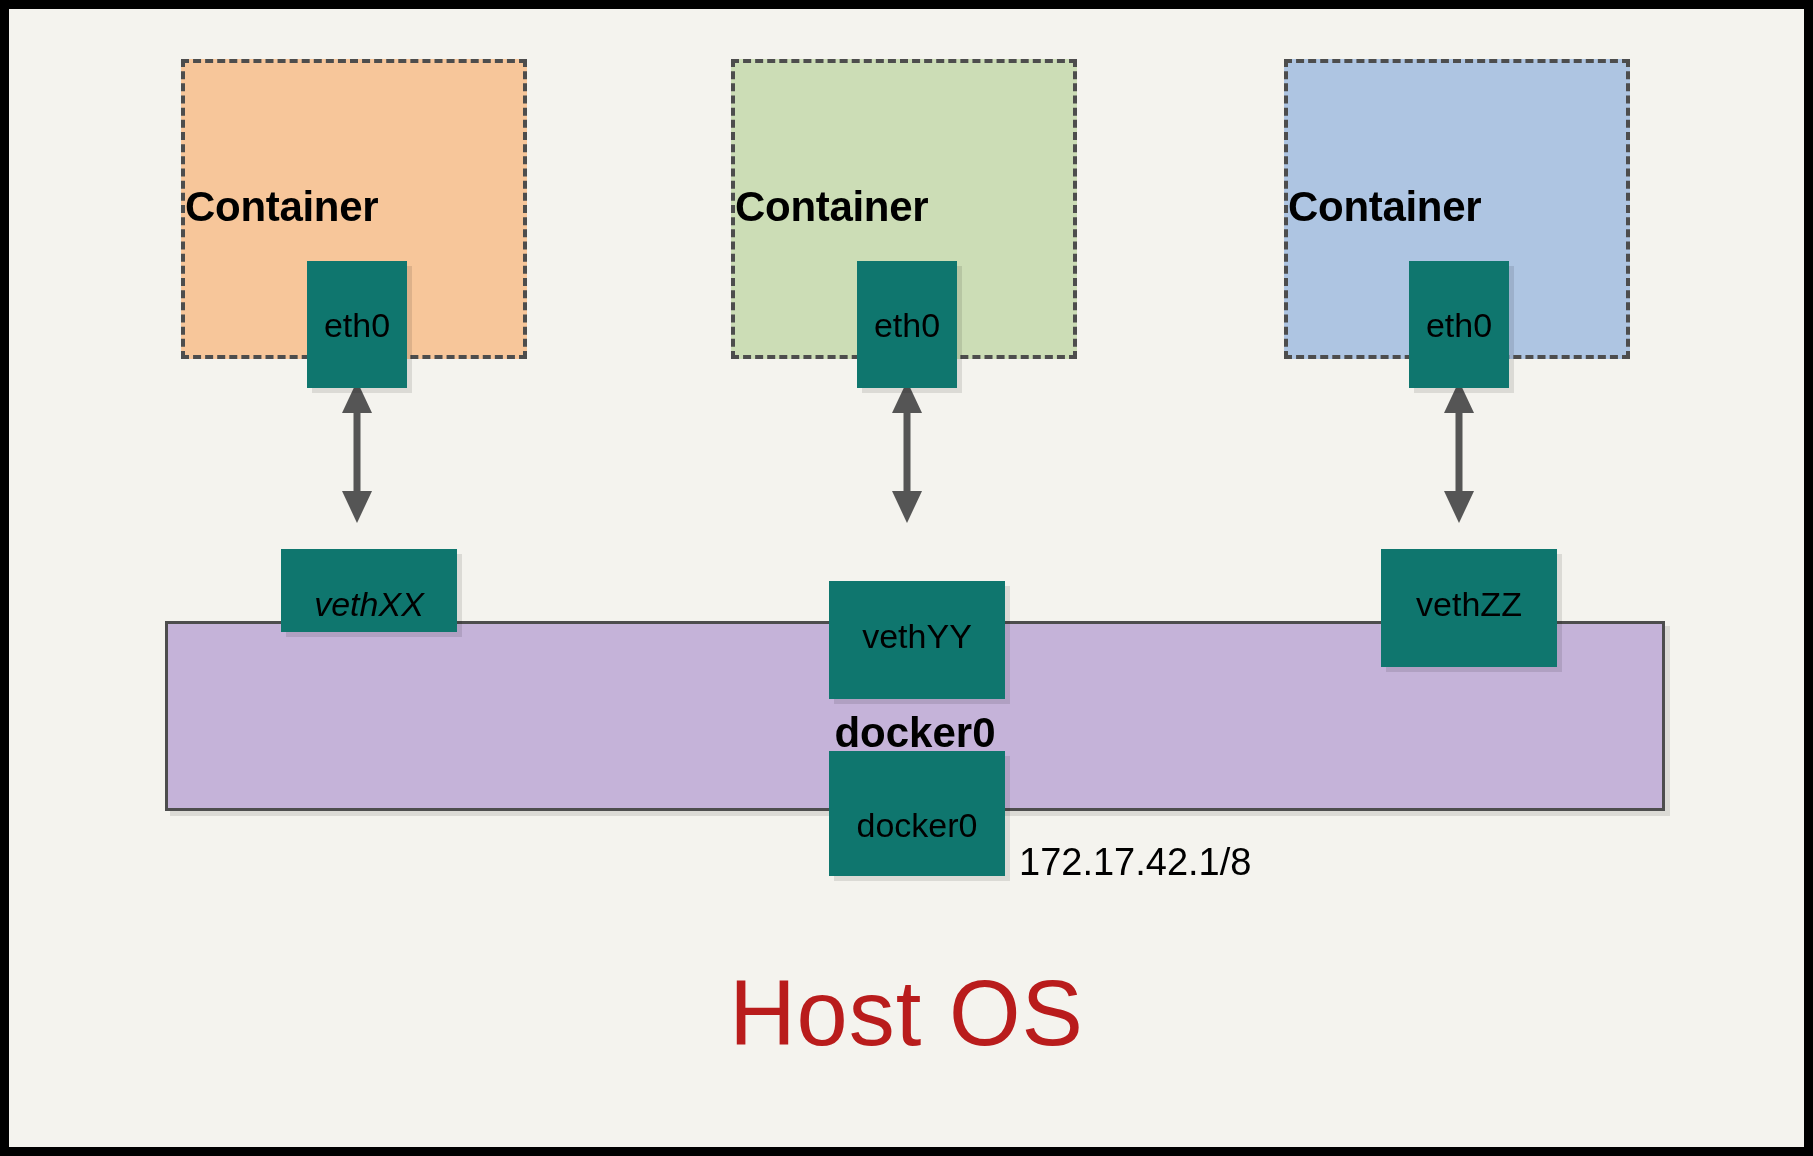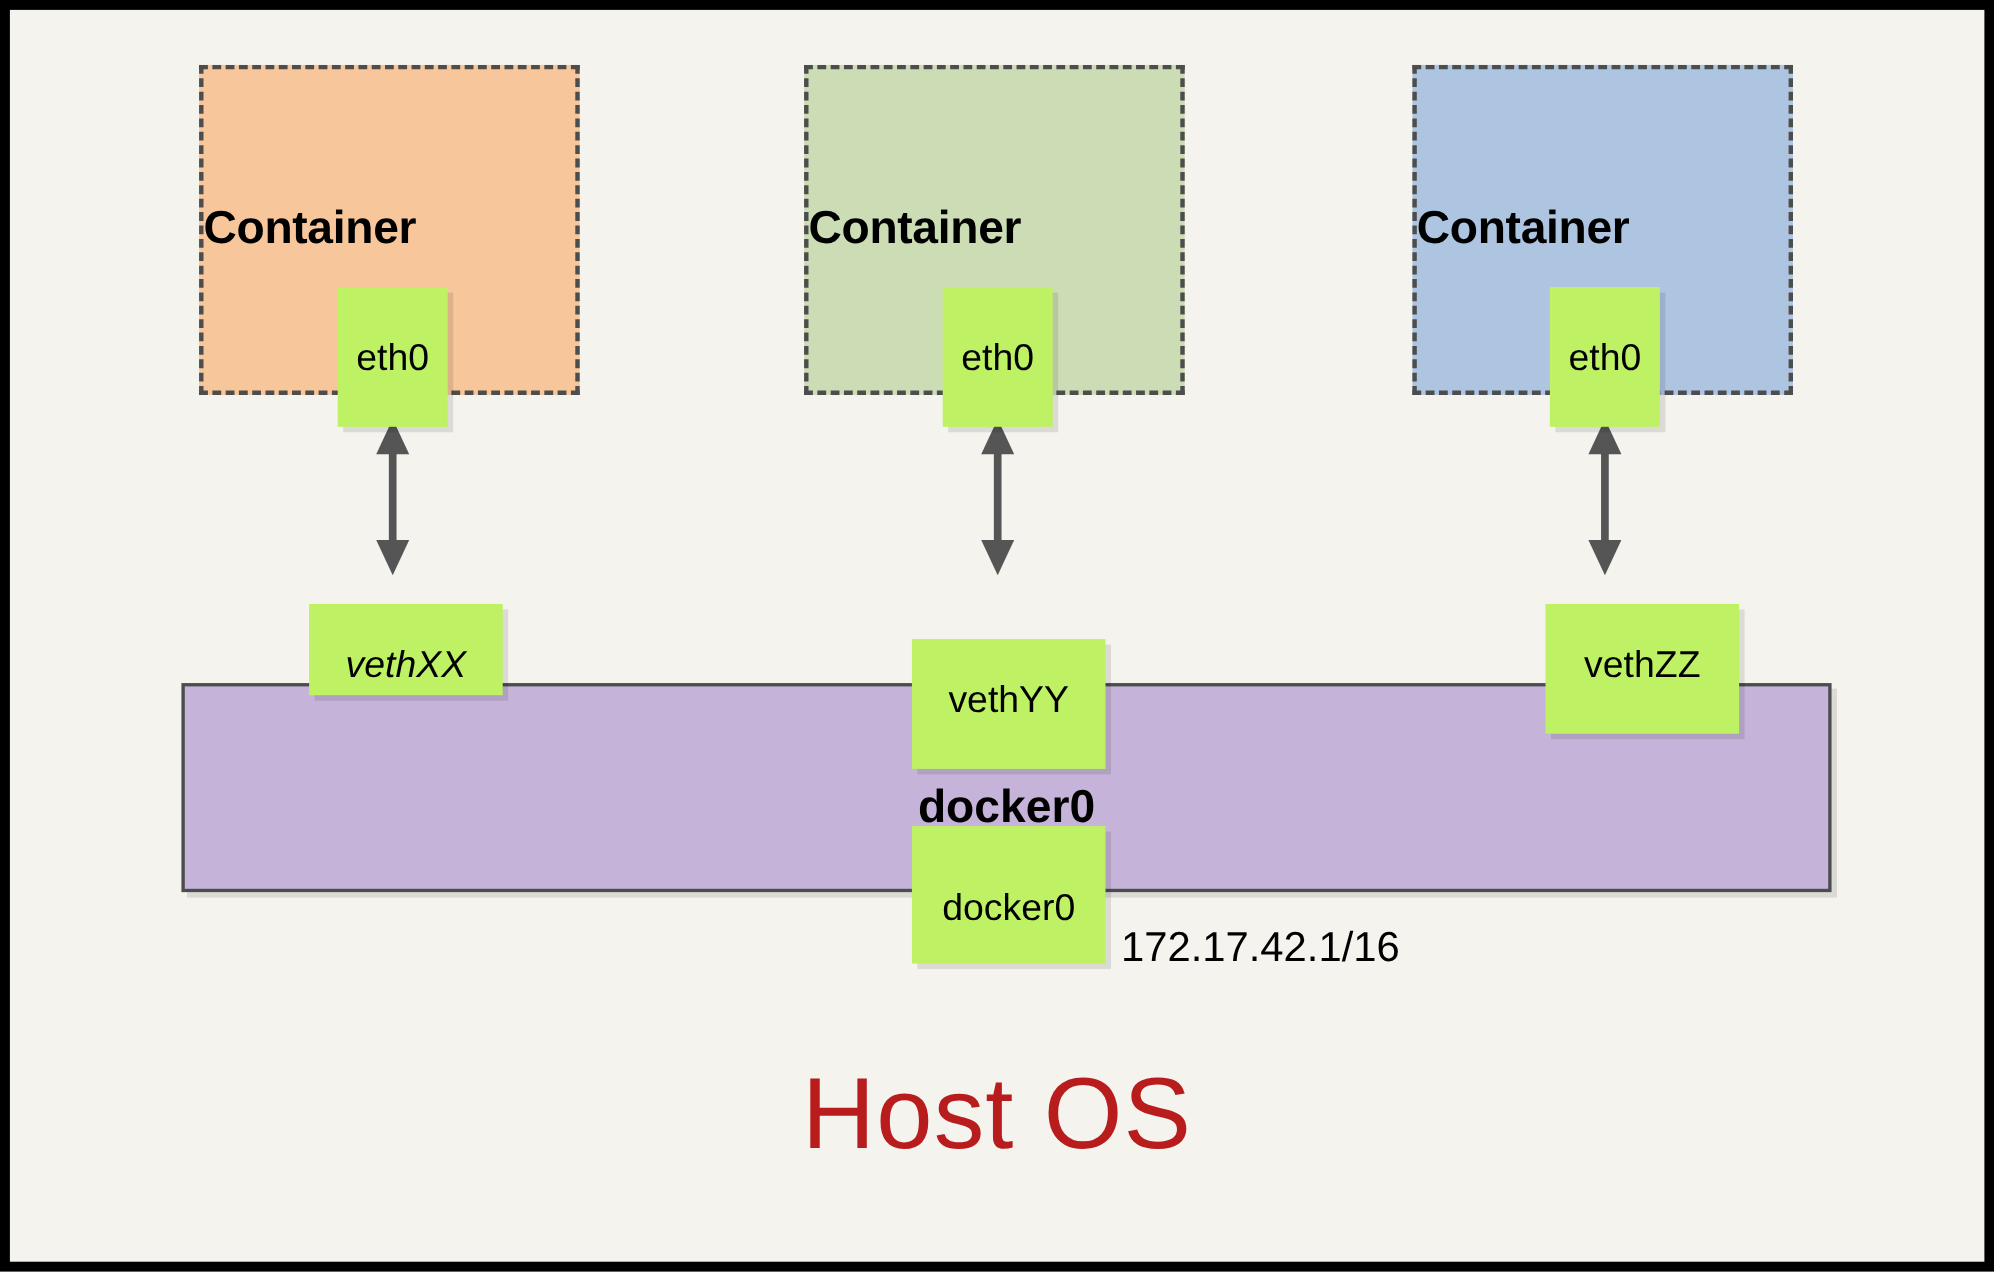--- a/index.html
+++ b/index.html
@@ -50,21 +50,21 @@
     font-size: 42px;
     font-weight: bold;
     color: #000000;
     letter-spacing: -0.3px;
   }
 
   
   .note-box {
     position: absolute;
     box-sizing: border-box;
-    background: #bef264;
+    background: #0f766e;
     box-shadow: 5px 5px 0 0 rgba(0,0,0,0.10);
     z-index: 6;
     display: flex;
     align-items: center;
     justify-content: center;
   }
   .note-label {
     font-size: 34px;
     color: #000000;
     white-space: nowrap;
@@ -173,26 +173,26 @@
       <div class="container-title">Container</div>
     </div>
     <div class="note-box" style="left:1400px; top:252px; width:100px; height:127px;">
       <span class="note-label">eth0</span>
     </div>
     <svg class="arrow-svg" style="left:1433px; top:372px; width:34px; height:142px;" viewBox="0 0 34 142">
       <line x1="17" y1="20" x2="17" y2="122" stroke="#555555" stroke-width="7"></line>
       <polygon points="17,0 2,32 32,32" fill="#555555"></polygon>
       <polygon points="17,142 2,110 32,110" fill="#555555"></polygon>
     </svg>
-    <div class="note-box straddle-label-top" style="left:1372px; top:540px; width:176px; height:118px;margin-left:24px;">
+    <div class="note-box straddle-label-top" style="left:1372px; top:540px; width:176px; height:118px;">
       <span class="note-label">vethZZ</span>
     </div>
 
     <div class="note-box straddle-label-bottom" style="left:820px; top:742px; width:176px; height:125px;">
       <span class="note-label">docker0</span>
     </div>
 
-    <div id="ip-label" style="left:1010px; top:832px;">172.17.42.1/16</div>
+    <div id="ip-label" style="left:1010px; top:832px;">172.17.42.1/8</div>
 
     <div id="host-os-label" style="top:952px;">Host OS</div>
 
   </div>
 </div>
 
 </body></html>

